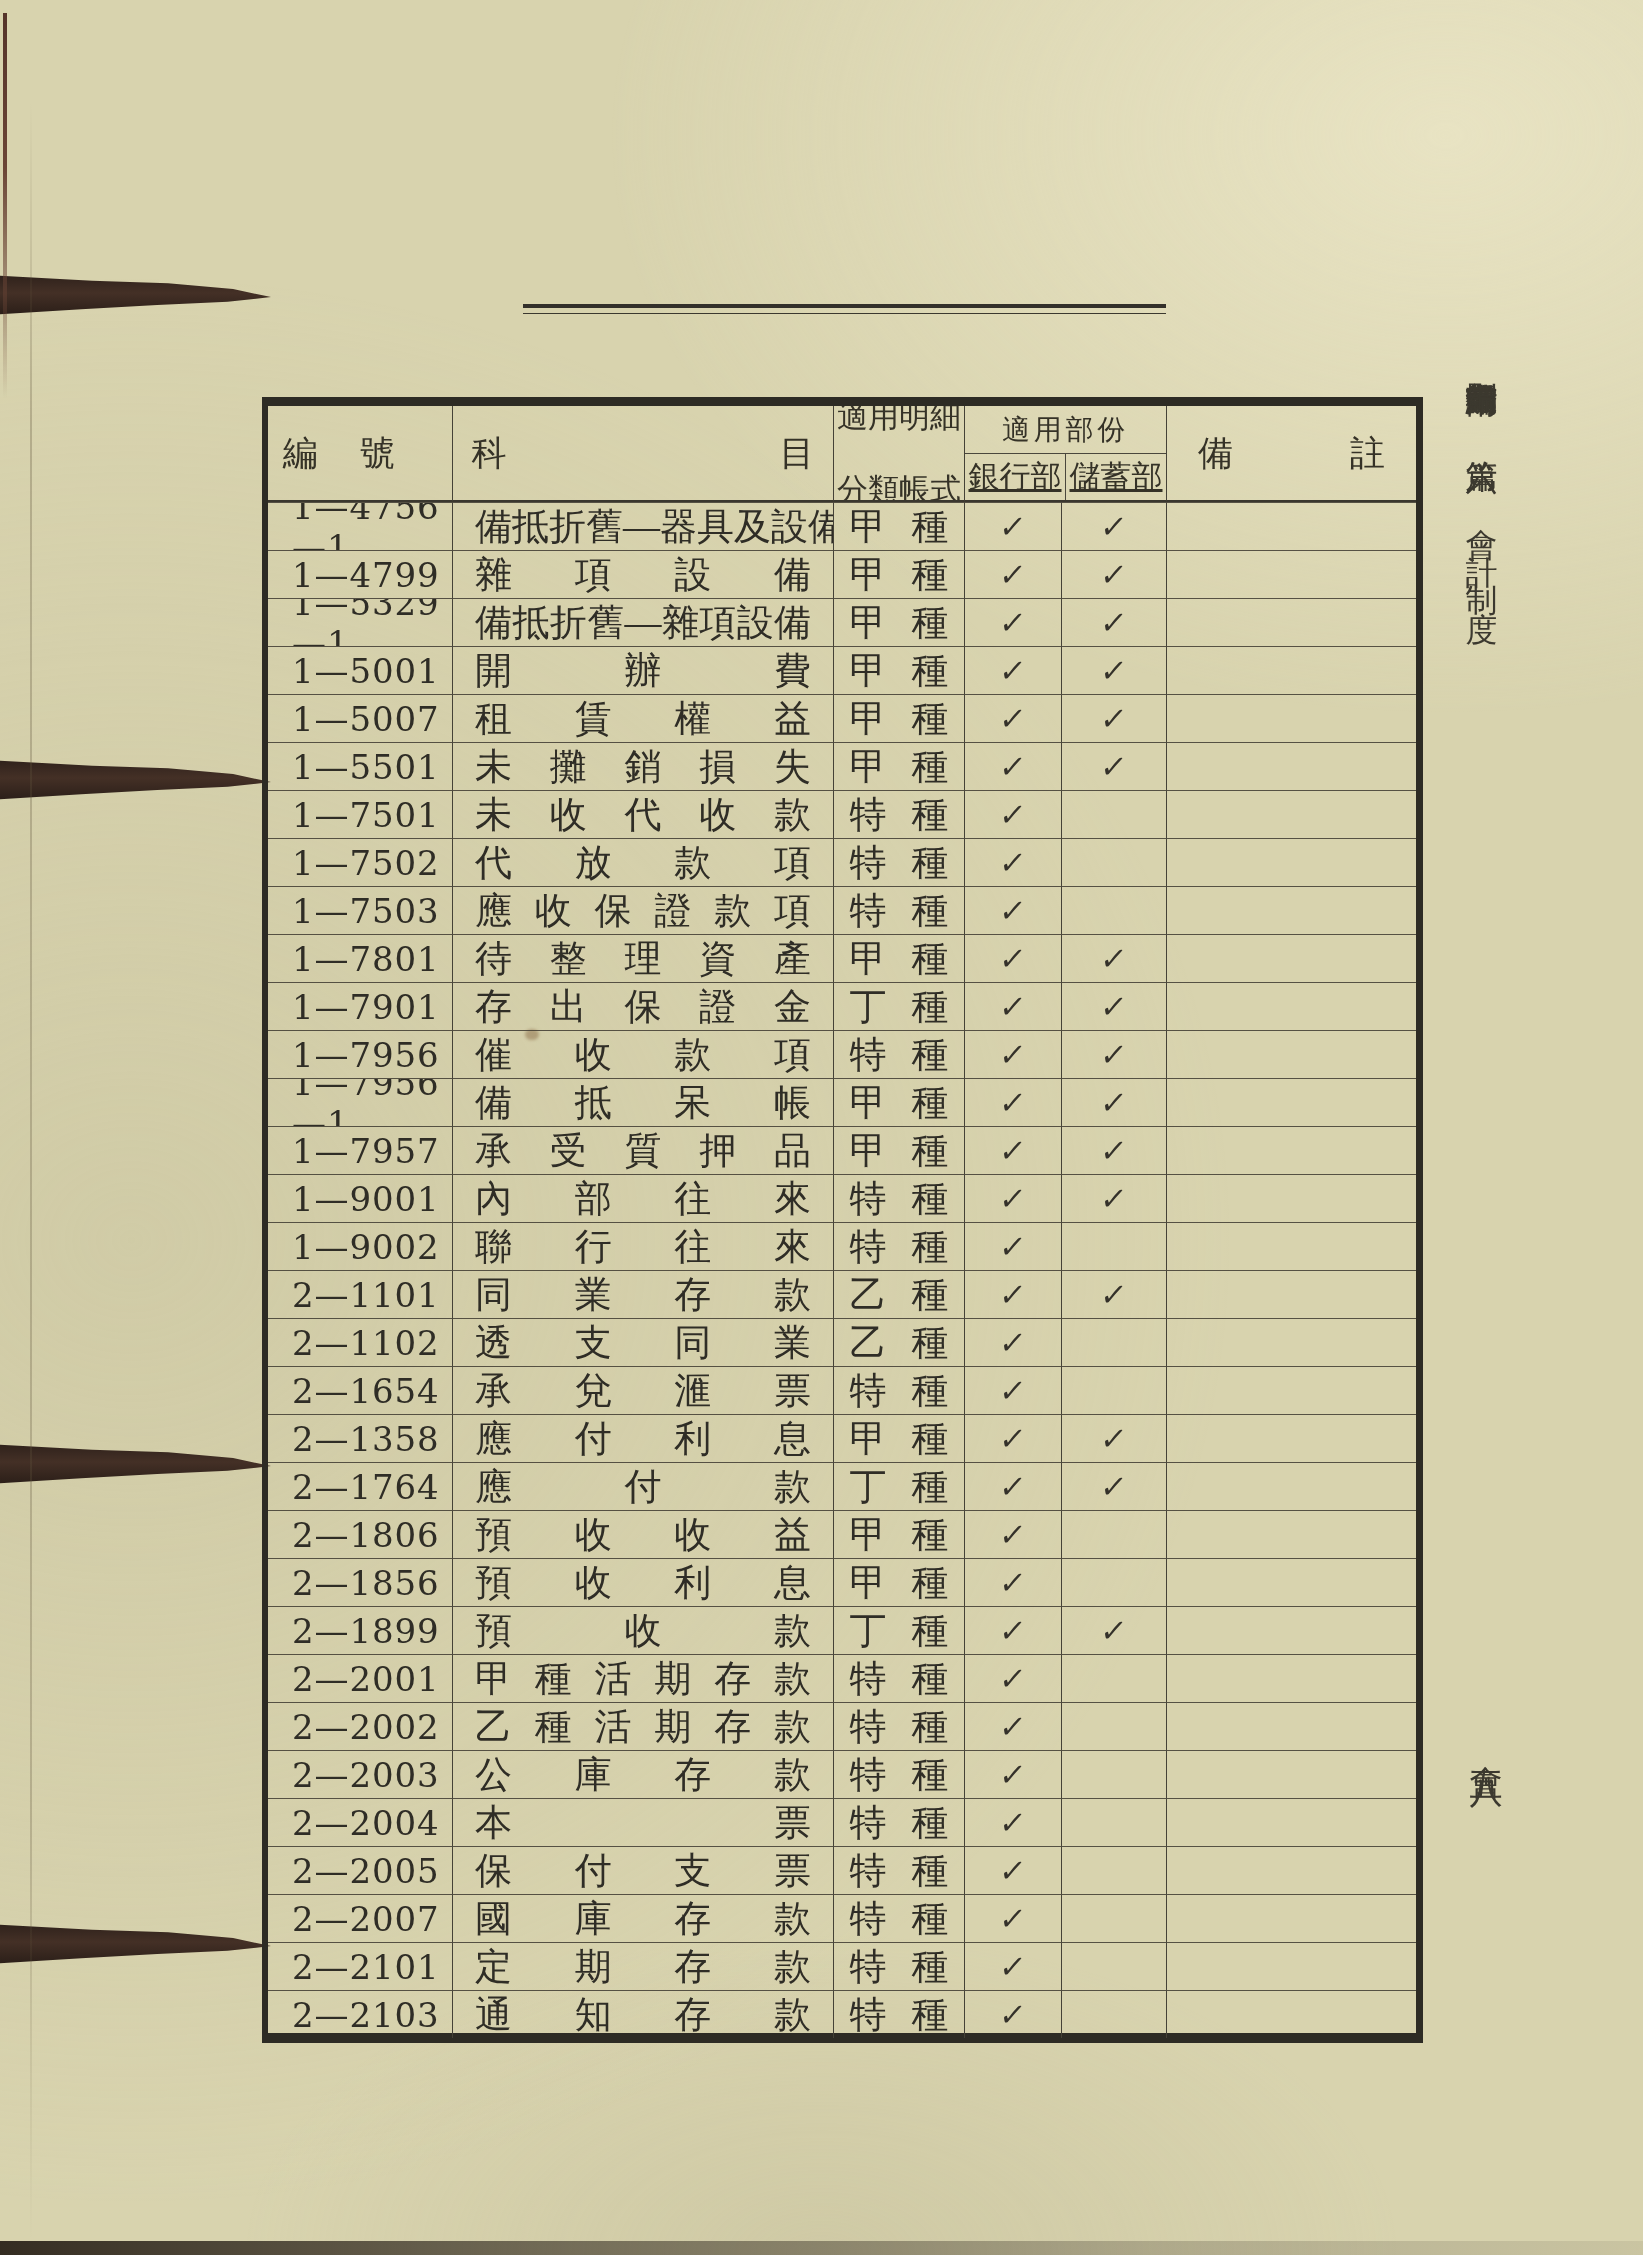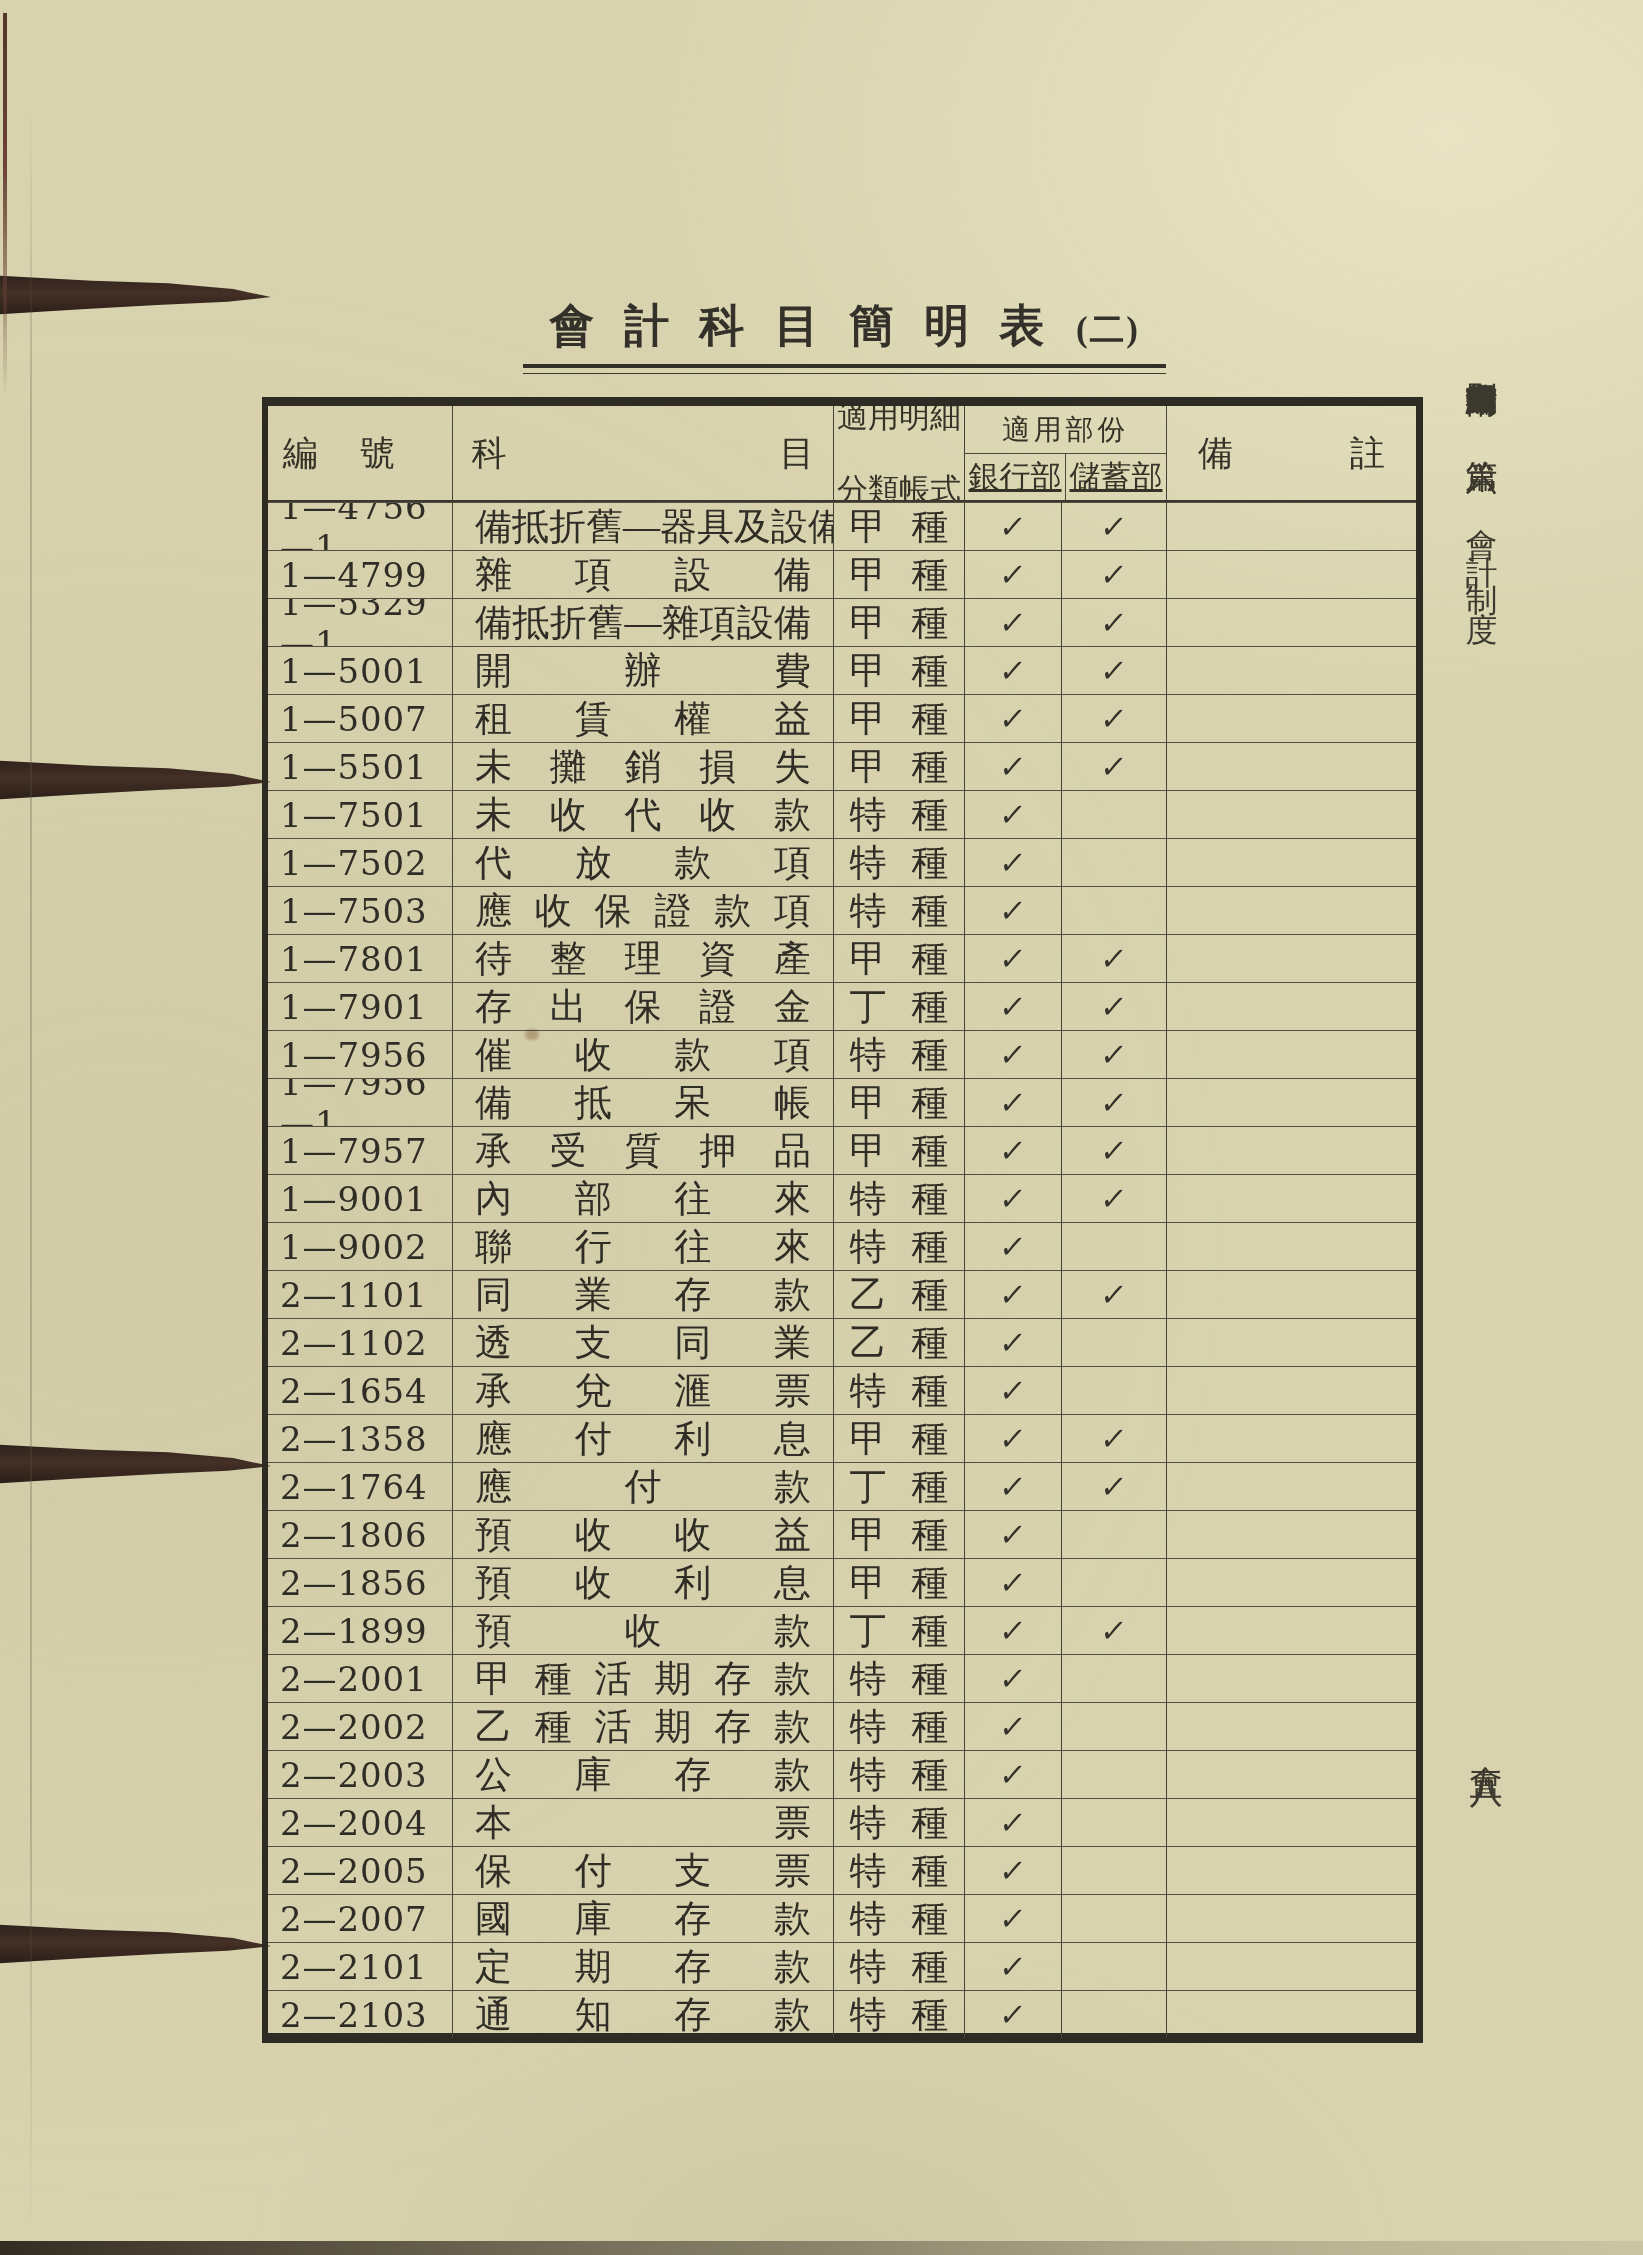--- a/index.html
+++ b/index.html
@@ -63,43 +63,40 @@
   .hdr-ledger{grid-row:1;grid-column:3;flex-direction:column;justify-content:center;font-size:31px;line-height:41px;padding:0 1.8px;gap:32px;}
   .hdr-group{grid-row:1;grid-column:4 / span 2;flex-direction:column;align-items:stretch;padding:0;}
   .hdr-group-top{height:47px;display:flex;align-items:center;justify-content:center;
     border-bottom:1.8px solid #4a473c;font-size:28px;letter-spacing:3.7px;}
   .hdr-group-bottom{flex:1;display:flex;text-decoration:underline;}
   .hdr-sub{flex:1;display:flex;align-items:center;justify-content:center;font-size:31px;}
   .hdr-sub + .hdr-sub{border-left:1.8px solid #4a473c;}
   .hdr-remarks{grid-row:1;grid-column:6;justify-content:space-between;padding:0 31px;}
   
   .dc{border-top:0.9px solid rgba(62,58,48,.85);font-size:37px;color:#2f2d26;}
-  .code-cell{font-family:"DejaVu Serif","Liberation Serif",serif;font-size:34px;padding-left:12px;letter-spacing:0.9px;}
+  .code-cell{font-family:"DejaVu Serif","Liberation Serif",serif;font-size:34px;padding-left:24px;letter-spacing:0.9px;}
   .subject-cell{padding:0 22px;}
   .type-cell{padding:0 15.6px;}
   .spread{justify-content:space-between;}
   .check-cell{justify-content:center;font-family:"DejaVu Sans",sans-serif;font-size:30px;font-weight:bold;color:#34312a;}
   .check-cell span{display:inline-block;transform:skewX(-12deg) rotate(-3deg);}
 </style>
 </head>
 <body>
 
 <div class="thread" style="top:274px;"></div>
 <div class="thread" style="top:759px;"></div>
 <div class="thread" style="top:1443px;"></div>
 <div class="thread" style="top:1923px;"></div>
 <div class="edge-line"></div>
 <div class="crease"></div>
 <div class="bottom-shadow"></div>
 <div class="stain"></div>
 
 <div class="title-wrap">
-  <div class="title-line">
-    <span class="title-main">會計科目簡明表</span><span class="title-suffix">(二)</span>
-  </div>
   <div class="rule1"></div>
   <div class="rule2"></div>
 </div>
 
 <div class="side-text">
   <span class="side-seg1">華南商業銀行章則彙編</span>
   <span class="side-seg2">第六篇</span>
   <span class="side-seg3">會計制度</span>
 </div>
 <div class="page-num">會五八</div>

